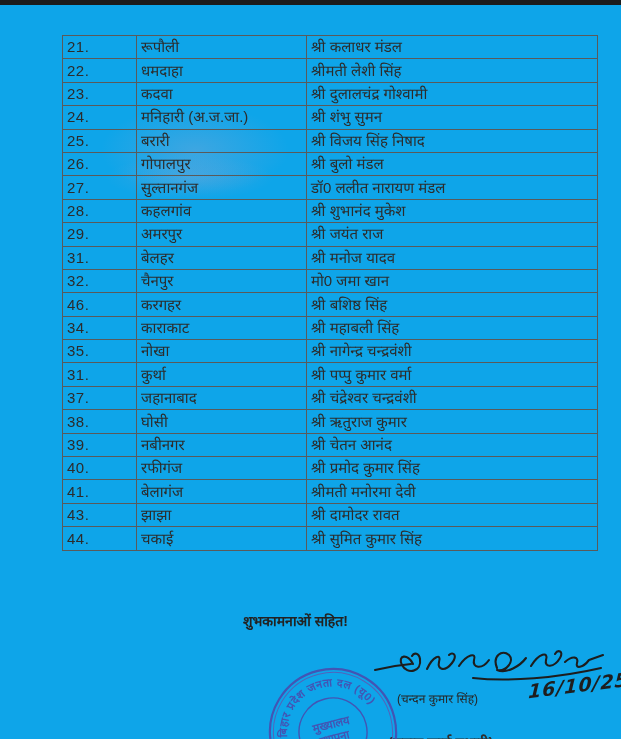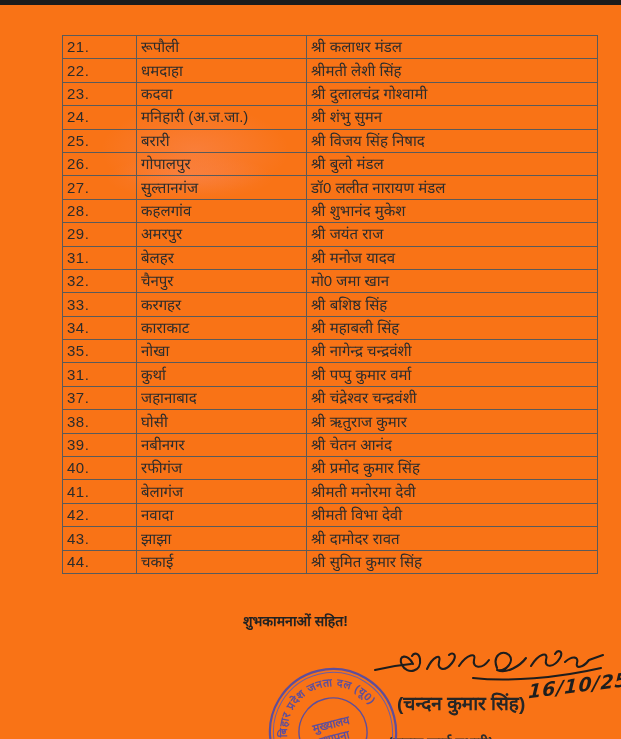--- a/index.html
+++ b/index.html
@@ -3,21 +3,21 @@
 <meta charset="utf-8">
 <style>
   html,body{margin:0;padding:0;}
   body{
     width:621px;height:739px;
     font-family:"Liberation Sans","DejaVu Sans",sans-serif;
     background:#ffffff;
   }
   .page{
     position:relative;width:621px;height:739px;
-    background:#f97316;overflow:hidden;
+    background:#0ea5e9;overflow:hidden;
   }
   .scan-topbar{
     position:absolute;left:0;top:0;width:621px;height:5px;
     background:#1c1c1c;
   }
   
   .tint{position:absolute;pointer-events:none;border-radius:50%;}
   .tint-1{left:100px;top:105px;width:190px;height:90px;
     background:radial-gradient(ellipse at center, rgba(250,170,195,0.20), rgba(250,170,195,0) 70%);}
   .tint-2{left:105px;top:155px;width:170px;height:45px;
@@ -46,21 +46,21 @@
 
   .sig-script{position:absolute;left:373px;top:645px;}
   .sig-date{
     position:absolute;left:528px;top:674px;
     font-size:19px;font-style:italic;font-weight:600;color:#1e1e1e;
     transform:rotate(-7deg) skewX(-10deg);letter-spacing:1px;
     font-family:"DejaVu Sans",sans-serif;
   }
   .sig-name{
     position:absolute;left:397px;top:690px;
-    font-size:19px;font-weight:700;color:#262626;
+    font-size:12px;font-weight:400;color:#262626;
   }
   .sig-title{
     position:absolute;left:388px;top:711px;
     font-size:16px;font-weight:600;color:#262626;margin-top:45px;
   }
   .sig-title2{
     position:absolute;left:388px;top:732px;
     font-size:15px;font-weight:600;color:#2e2e2e;
   }
   .stamp{position:absolute;left:263px;top:662px;}
@@ -137,21 +137,21 @@
       <td class="c-person">श्री मनोज यादव</td>
     </tr>
 
     <tr>
       <td class="c-no">32.</td>
       <td class="c-place">चैनपुर</td>
       <td class="c-person">मो0 जमा खान</td>
     </tr>
 
     <tr>
-      <td class="c-no">33.</td>
+      <td class="c-no">46.</td>
       <td class="c-place">करगहर</td>
       <td class="c-person">श्री बशिष्ठ सिंह</td>
     </tr>
 
     <tr>
       <td class="c-no">34.</td>
       <td class="c-place">काराकाट</td>
       <td class="c-person">श्री महाबली सिंह</td>
     </tr>
 
@@ -190,25 +190,20 @@
       <td class="c-place">रफीगंज</td>
       <td class="c-person">श्री प्रमोद कुमार सिंह</td>
     </tr>
 
     <tr>
       <td class="c-no">41.</td>
       <td class="c-place">बेलागंज</td>
       <td class="c-person">श्रीमती मनोरमा देवी</td>
     </tr>
 
-    <tr>
-      <td class="c-no">42.</td>
-      <td class="c-place">नवादा</td>
-      <td class="c-person">श्रीमती विभा देवी</td>
-    </tr>
 
     <tr>
       <td class="c-no">43.</td>
       <td class="c-place">झाझा</td>
       <td class="c-person">श्री दामोदर रावत</td>
     </tr>
 
     <tr>
       <td class="c-no">44.</td>
       <td class="c-place">चकाई</td>

